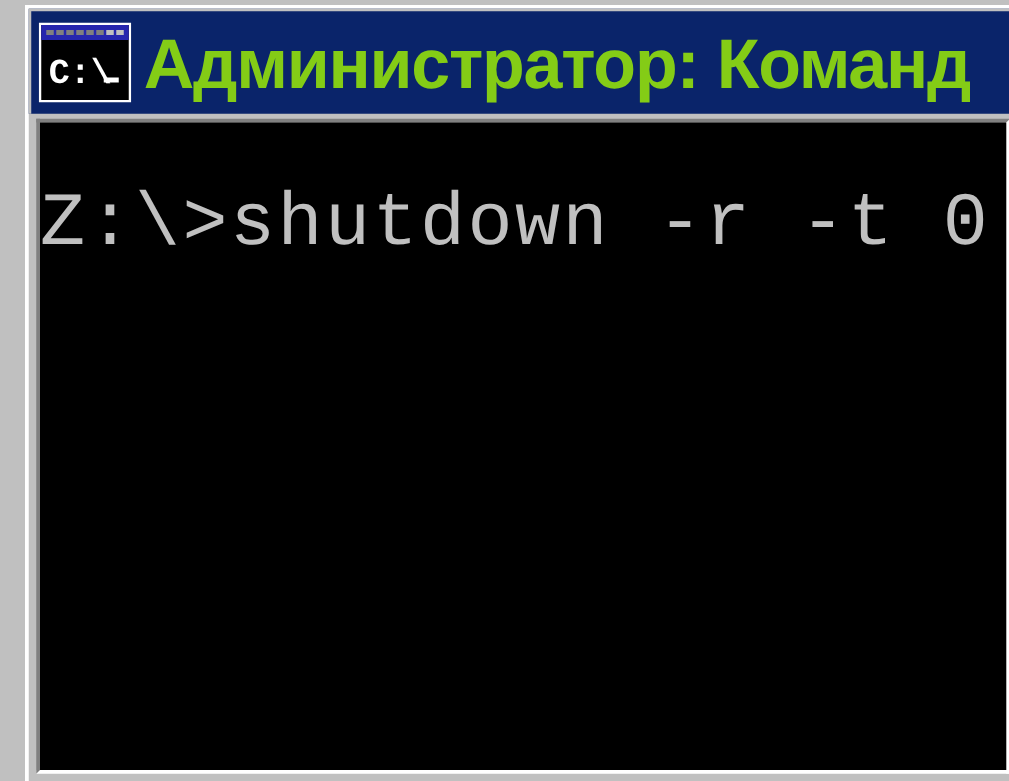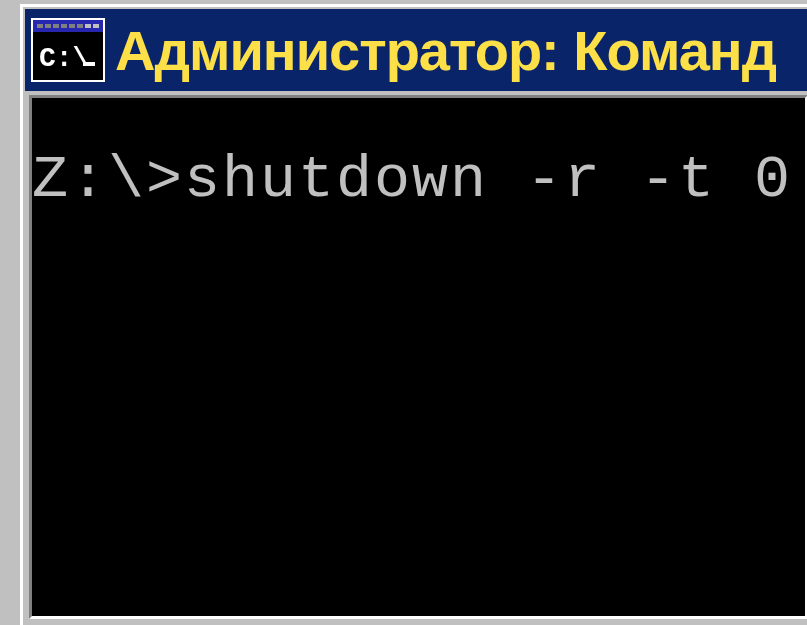--- a/index.html
+++ b/index.html
@@ -44,21 +44,21 @@
       margin-right: 10px;
       flex-shrink: 0;
     }
     
     .title-icon svg {
       width: 100%;
       height: 100%;
     }
     
     .title-text {
-      color: #fde047;
+      color: #84cc16;
       font-family: 'Arial', 'Tahoma', sans-serif;
       font-weight: bold;
       font-size: 56px;
       white-space: nowrap;
       overflow: hidden;
       letter-spacing: -1px;
     }
     
     .console-container {
       margin: 4px 2px 4px 6px;

